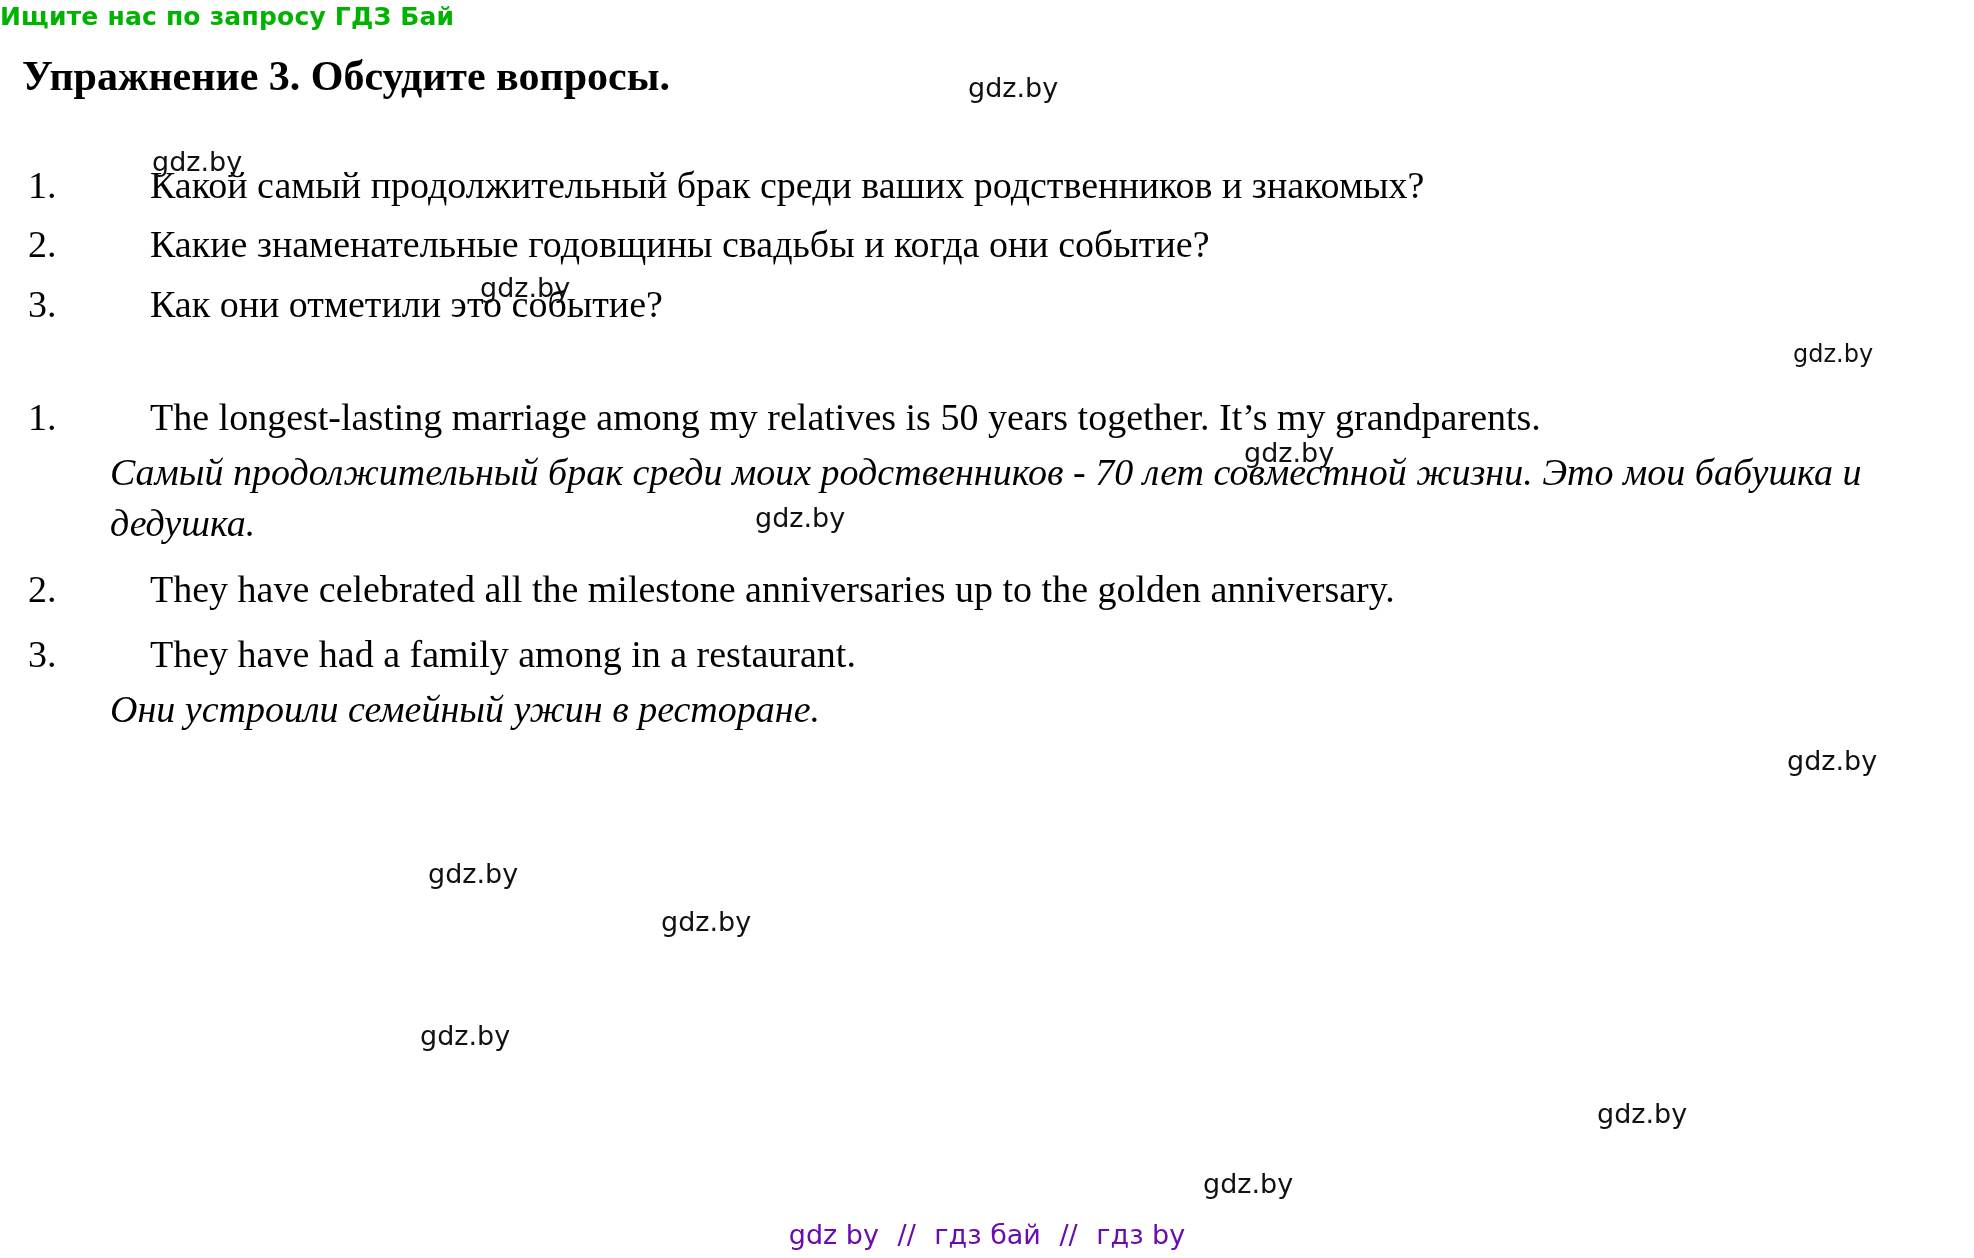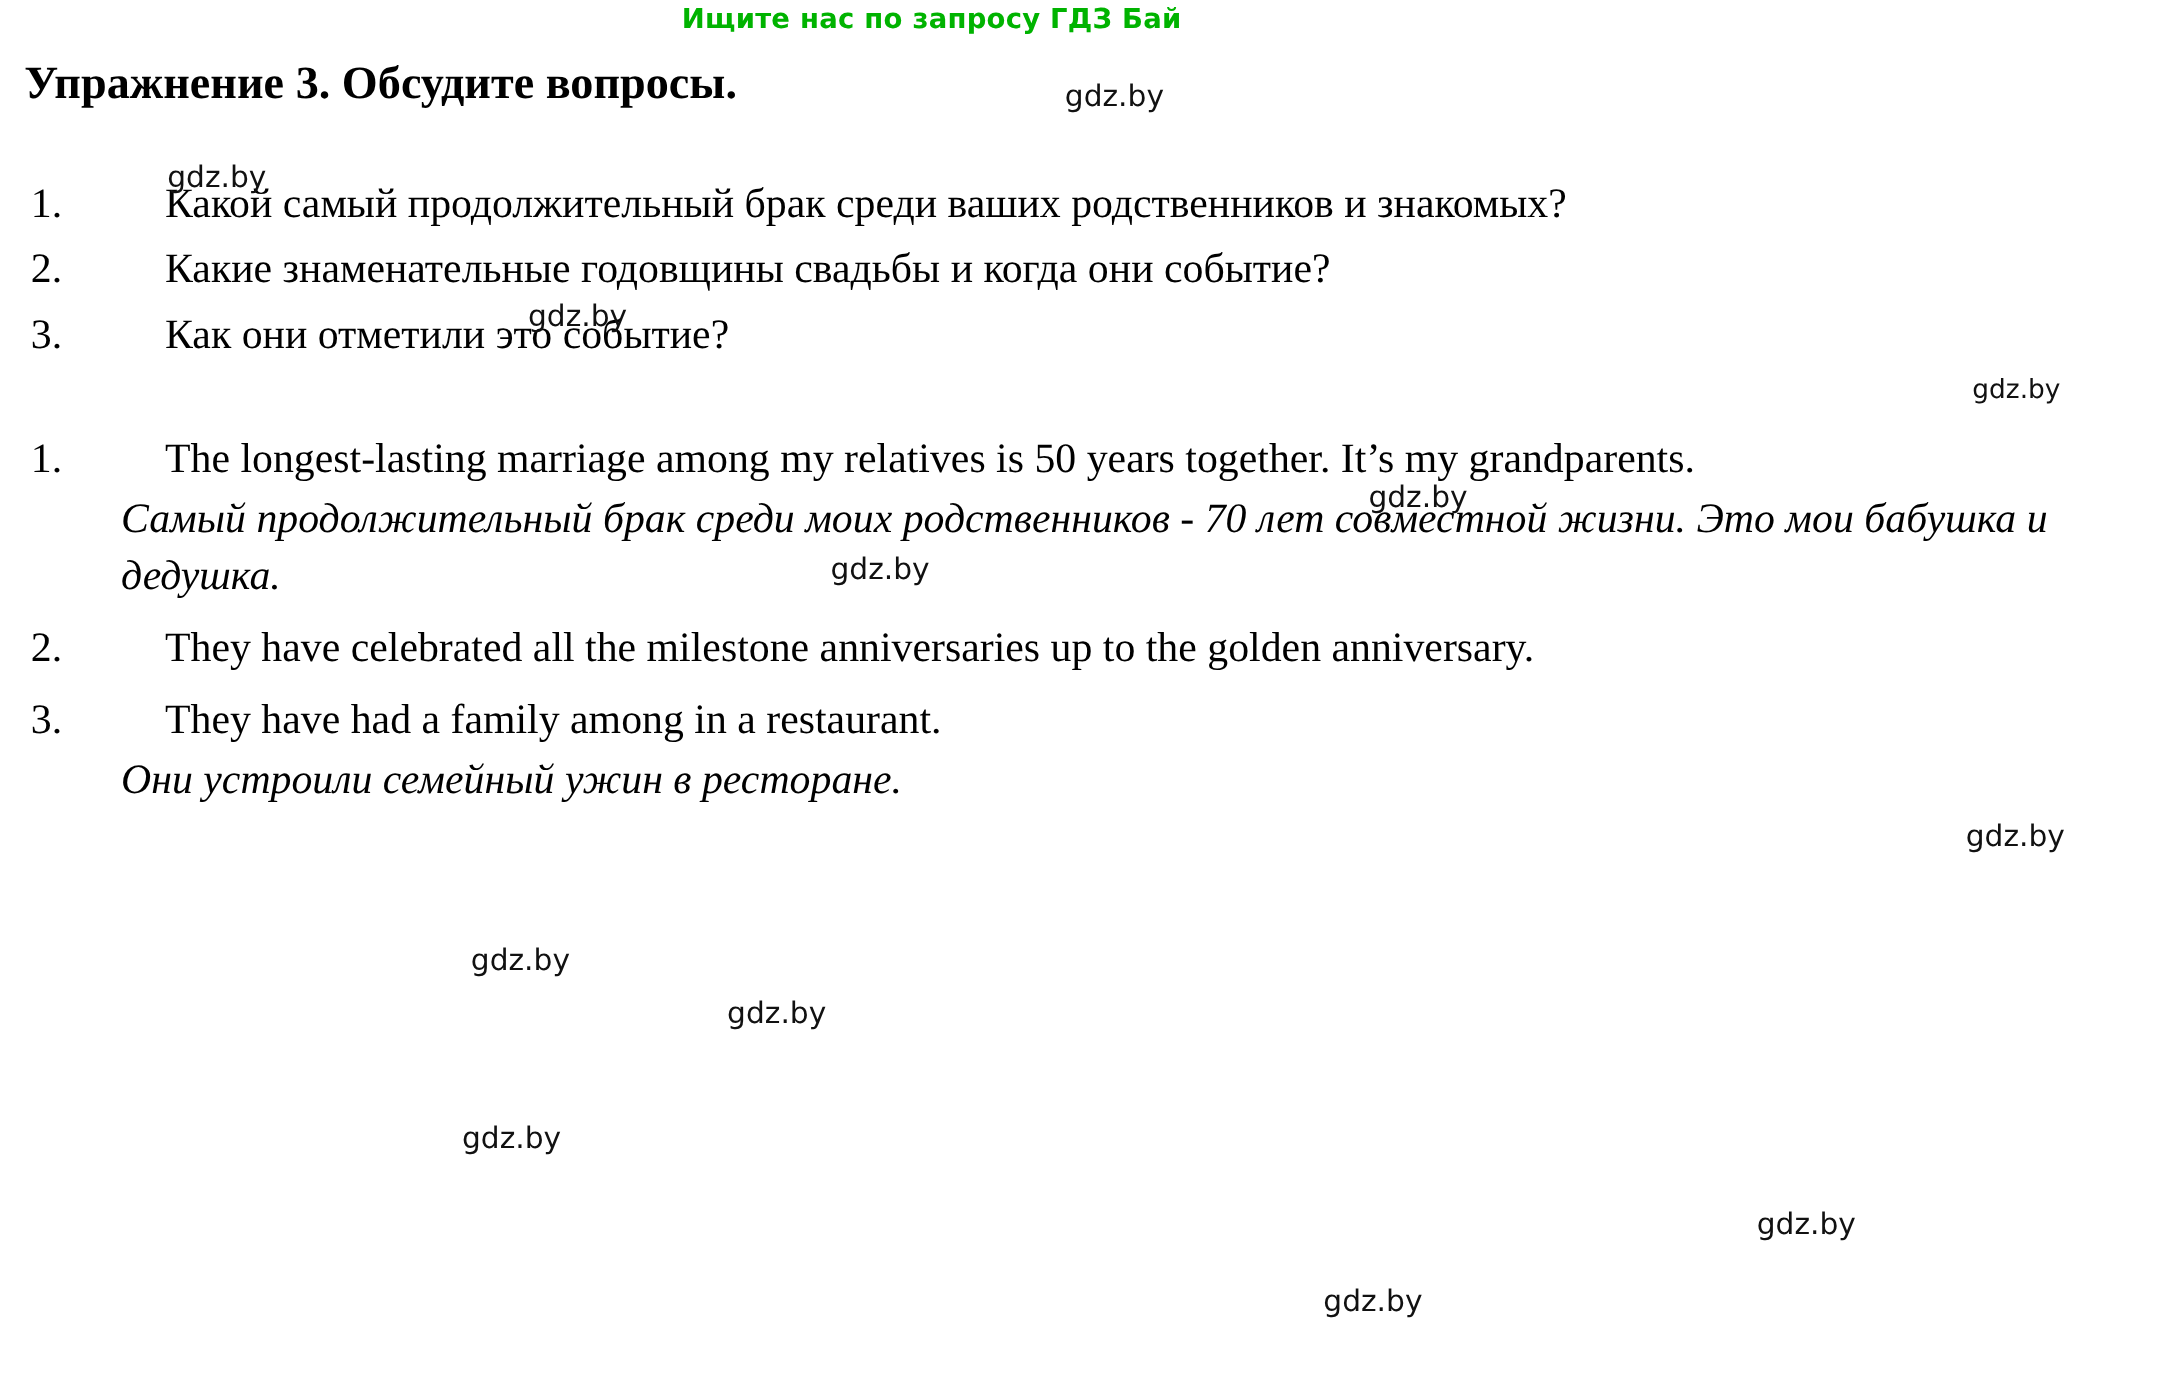--- a/index.html
+++ b/index.html
@@ -21,21 +21,20 @@
     width: 1974px;
     height: 1258px;
   }
 
   
   .top-banner {
     position: absolute;
     top: 2px;
     left: 0;
     width: 1694px;
-    text-align: center;
     font-family: "DejaVu Sans", sans-serif;
     font-weight: bold;
     font-size: 25px;
     color: #00b300;
     letter-spacing: 0.2px;
   }
 
   
   .content {
     position: absolute;
@@ -184,14 +183,21 @@
       <div class="wm" style="left: 1244px; top: 437px; font-size: 27px;">gdz.by</div>
       <div class="wm" style="left: 755px; top: 502px; font-size: 27px;">gdz.by</div>
       <div class="wm" style="left: 1787px; top: 745px; font-size: 27px;">gdz.by</div>
       <div class="wm" style="left: 428px; top: 858px; font-size: 27px;">gdz.by</div>
       <div class="wm" style="left: 661px; top: 906px; font-size: 27px;">gdz.by</div>
       <div class="wm" style="left: 420px; top: 1020px; font-size: 27px;">gdz.by</div>
       <div class="wm" style="left: 1597px; top: 1098px; font-size: 27px;">gdz.by</div>
       <div class="wm" style="left: 1203px; top: 1168px; font-size: 27px;">gdz.by</div>
     </div>
 
+  <div class="footer">
+    <span>gdz by</span>
+    <span class="sep">//</span>
+    <span>гдз бай</span>
+    <span class="sep">//</span>
+    <span>гдз by</span>
+  </div>
 
 </div>
 
 </body></html>

